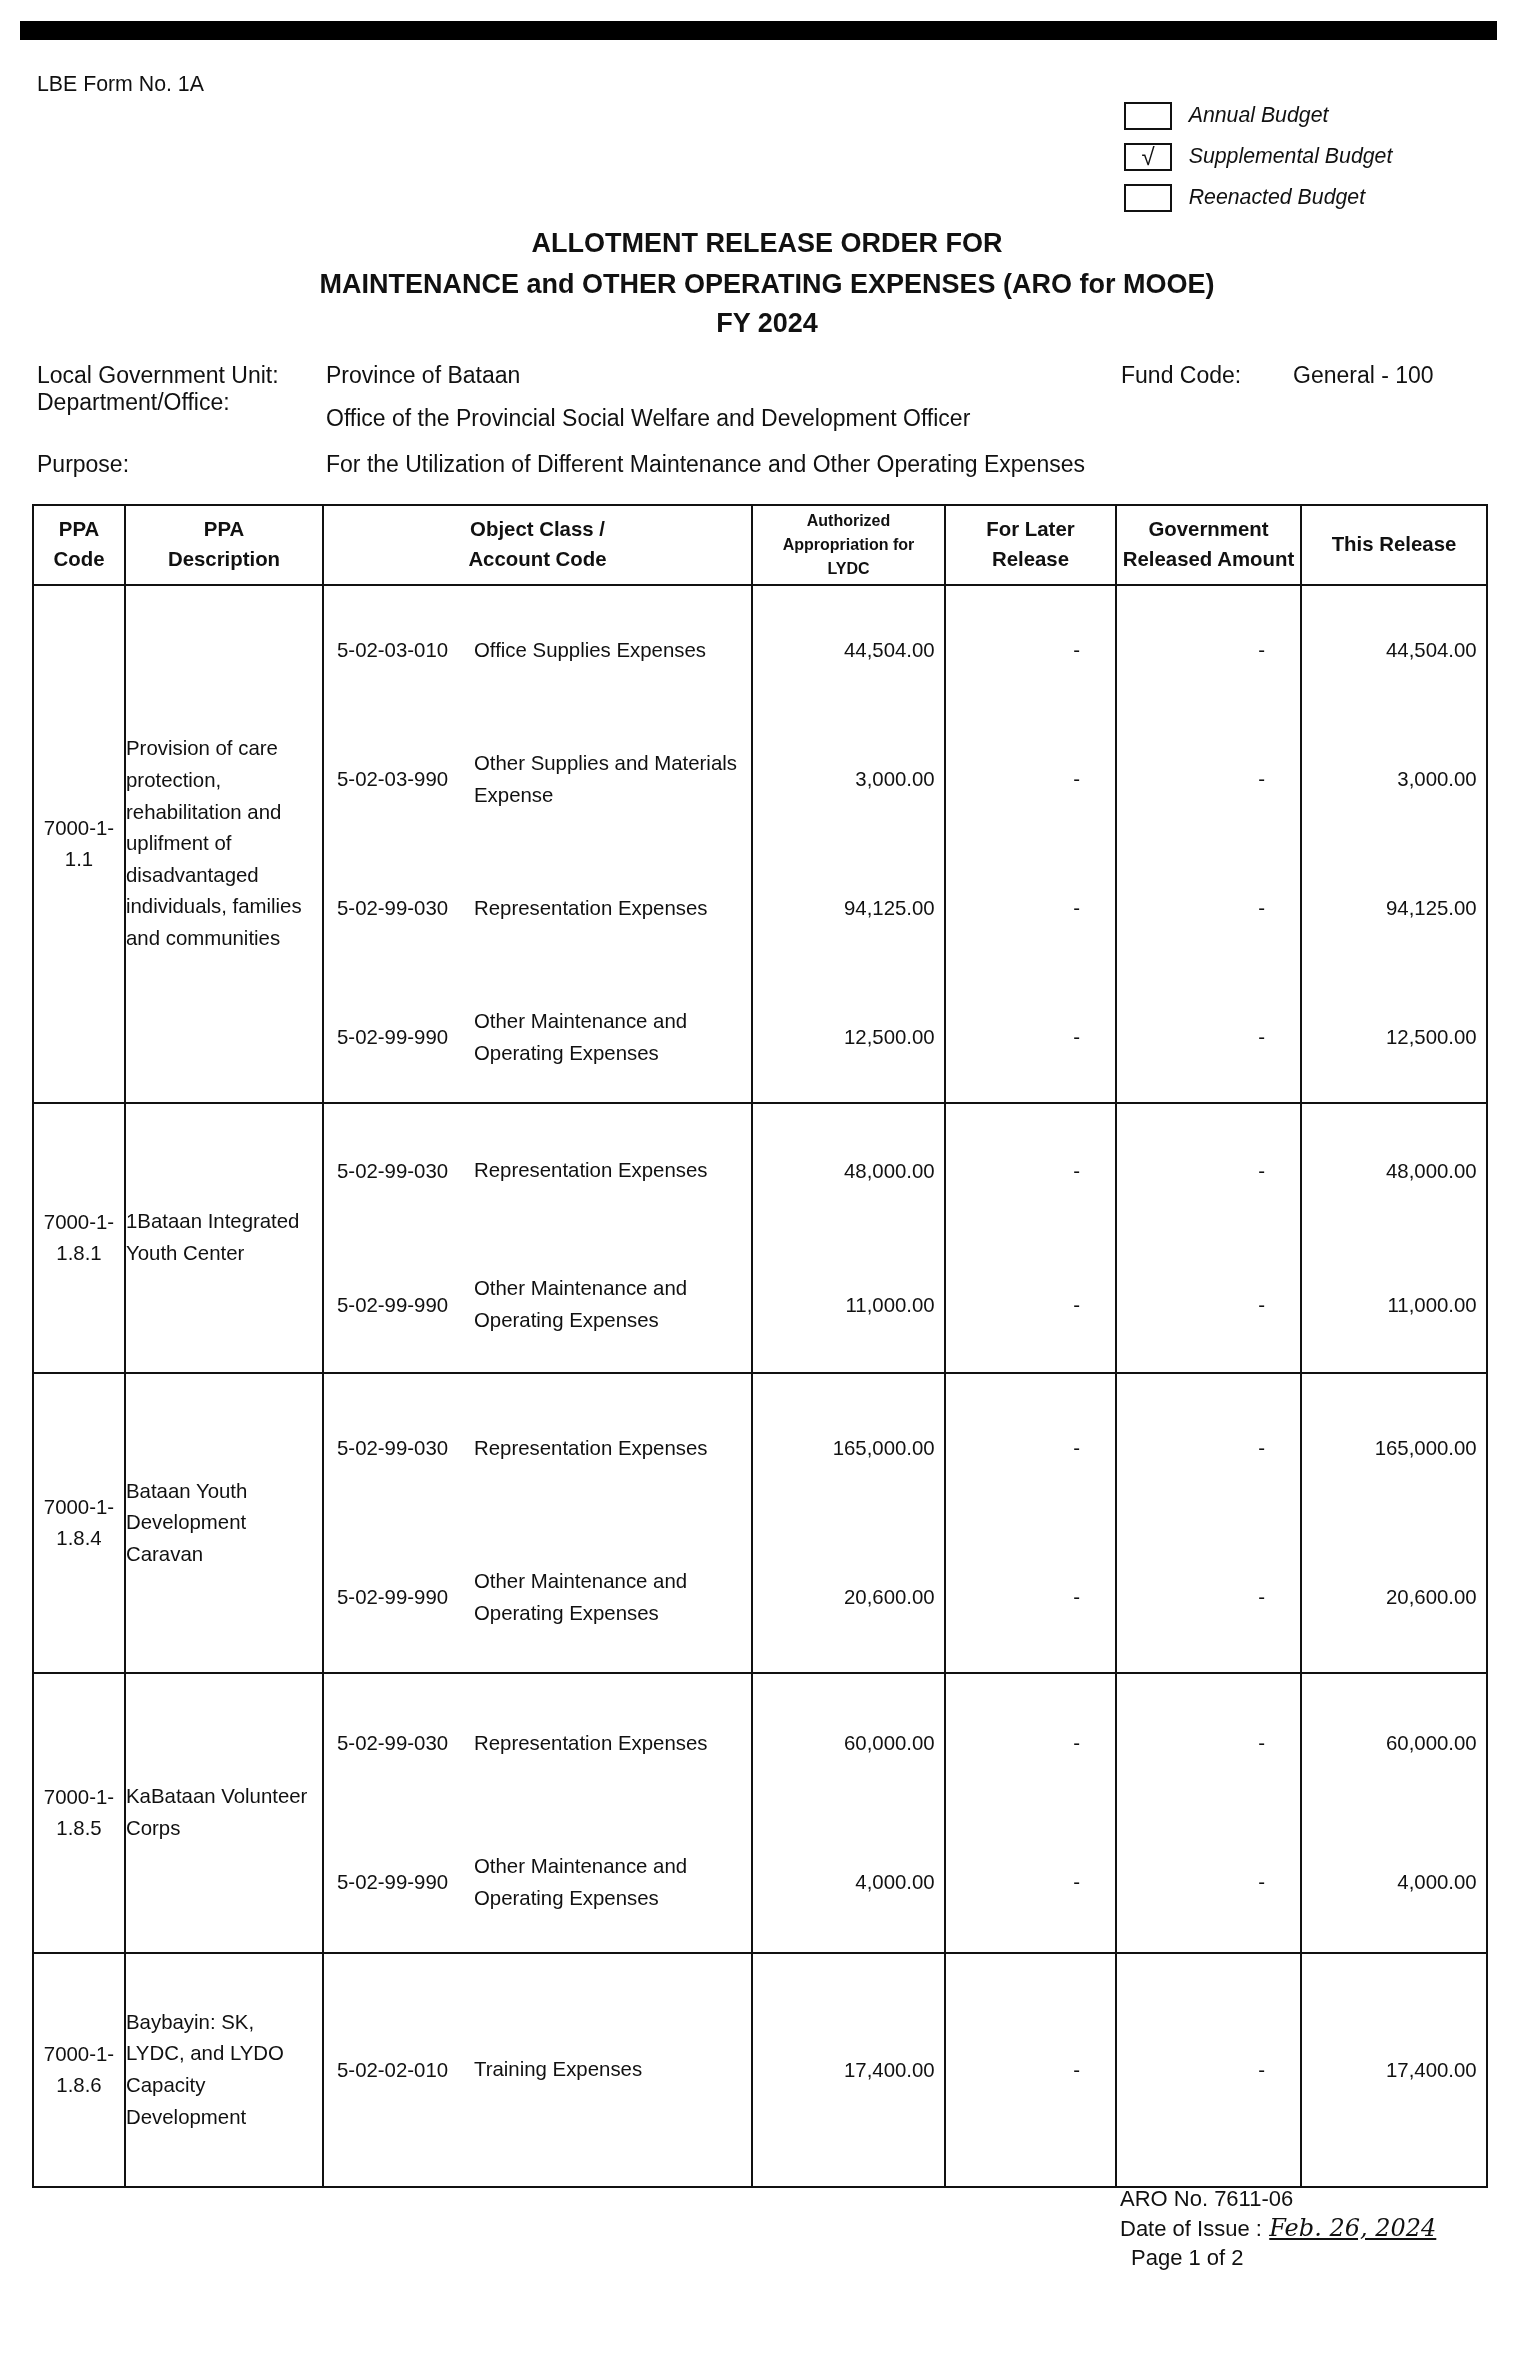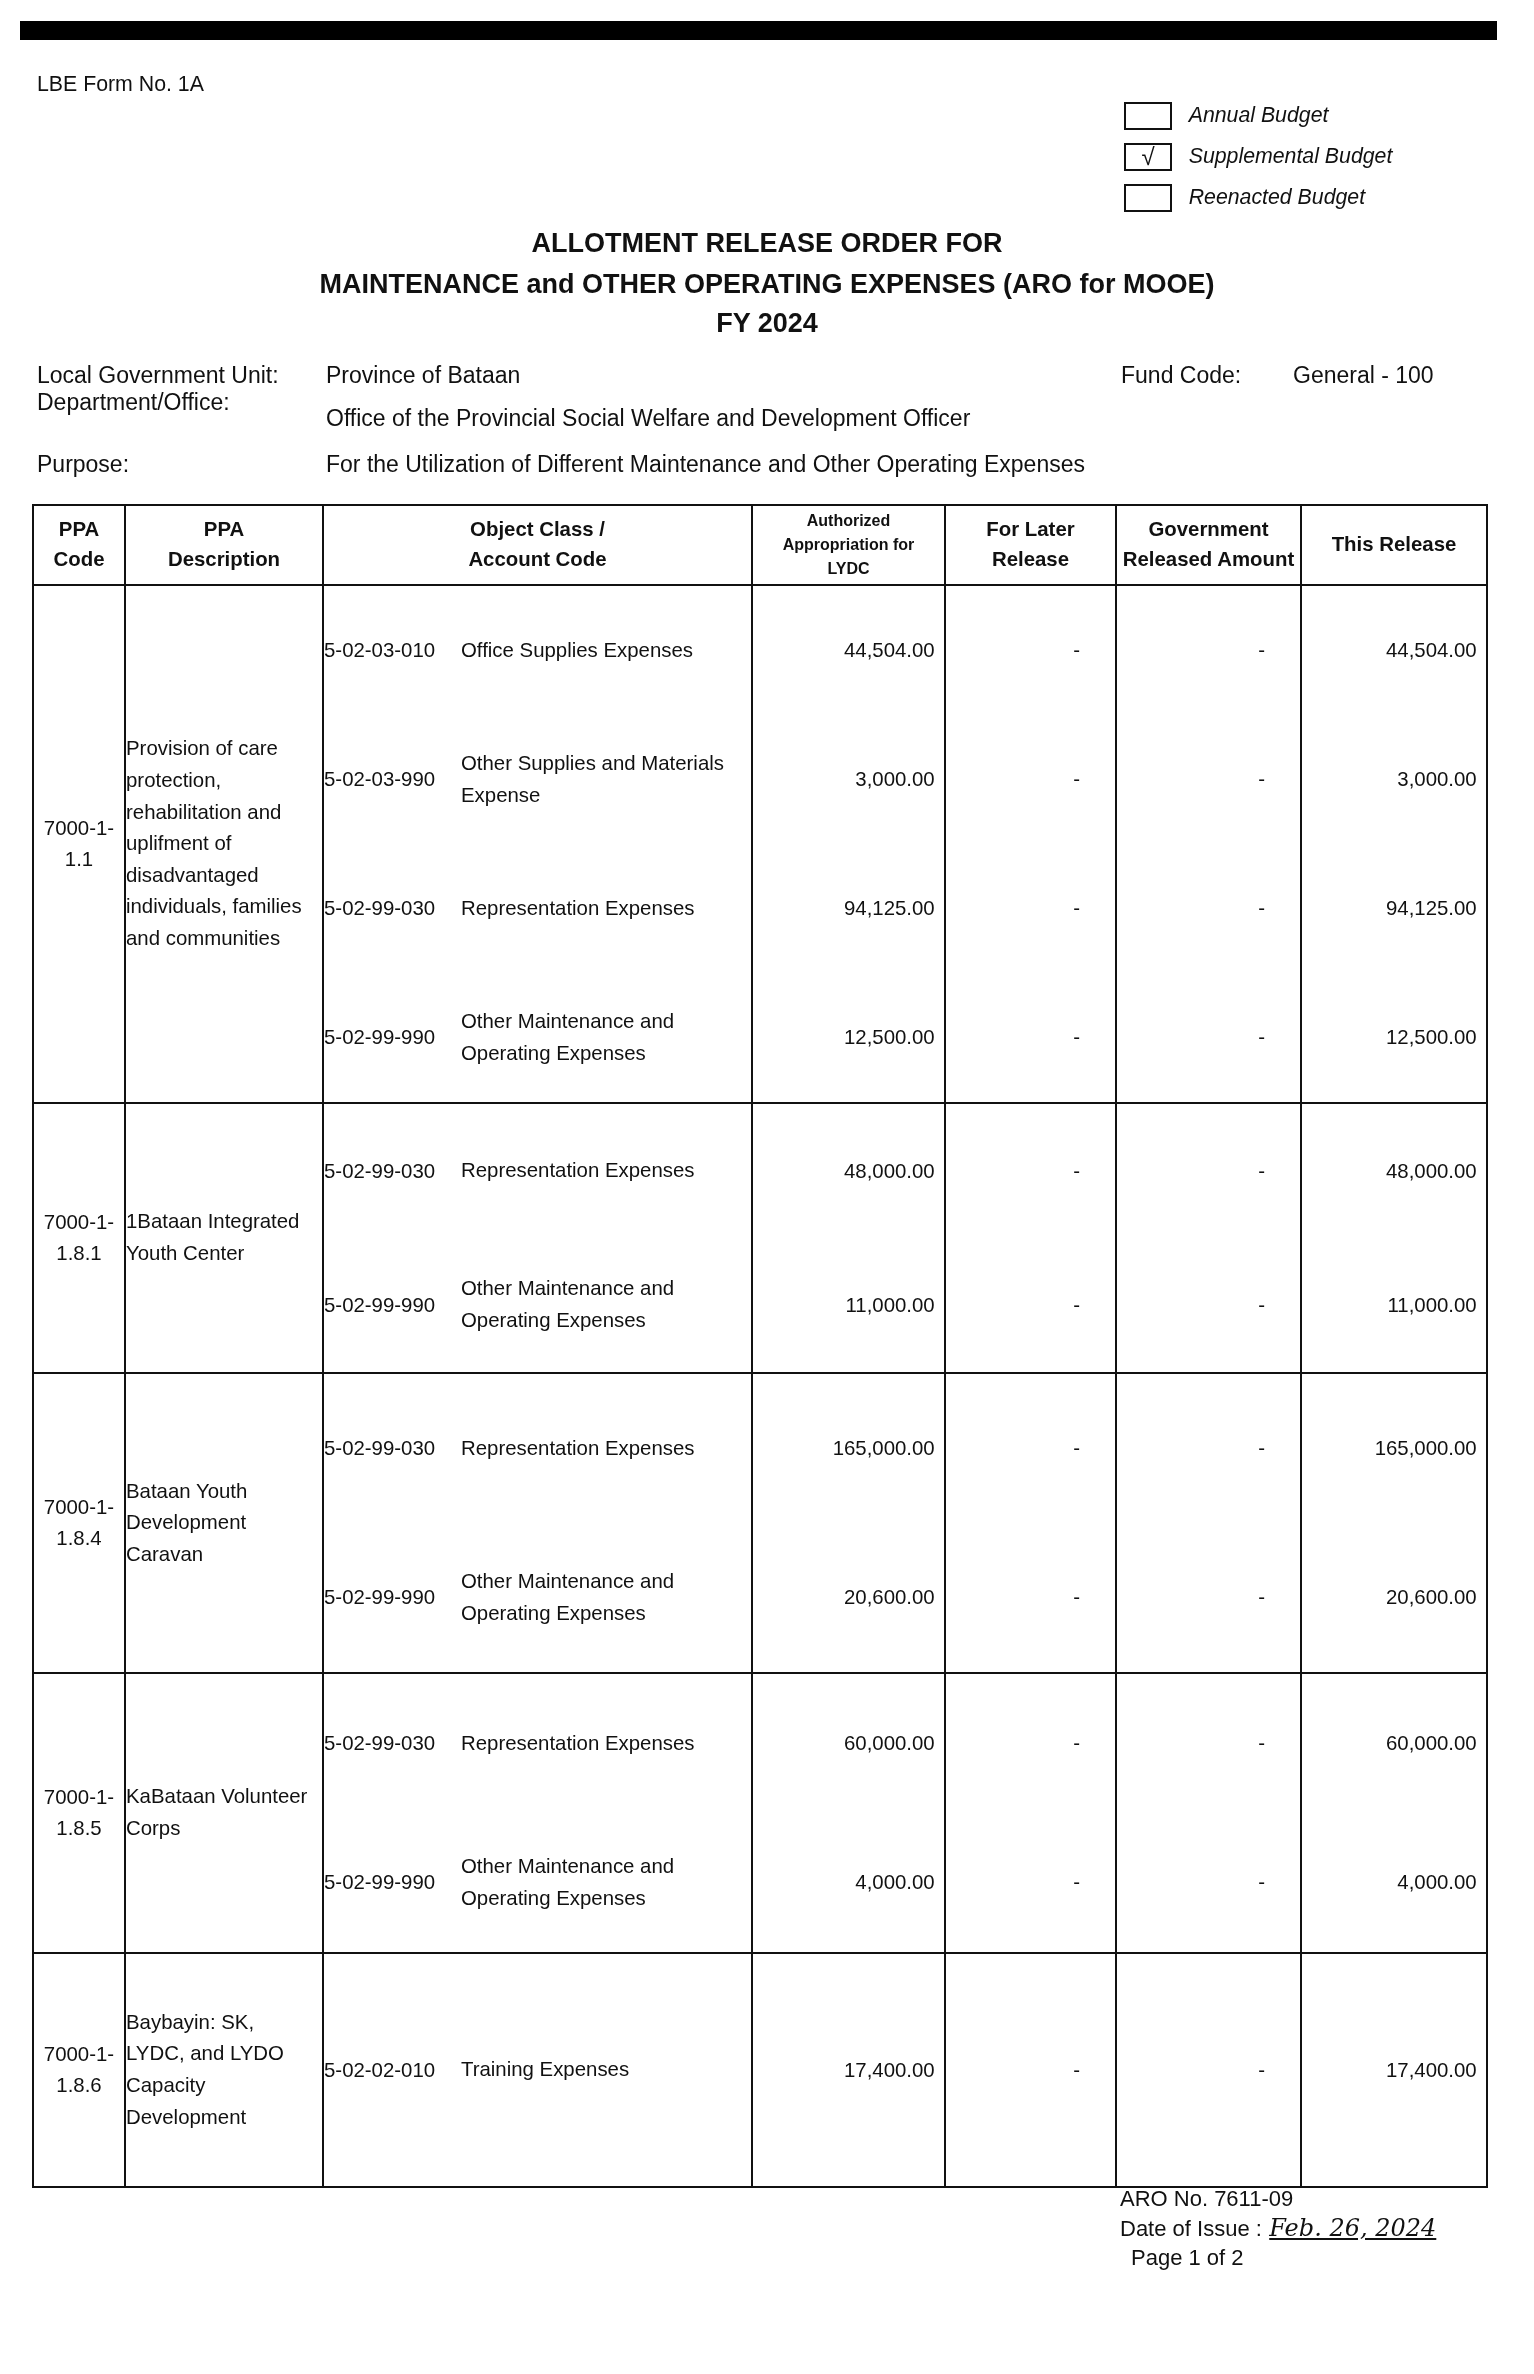--- a/index.html
+++ b/index.html
@@ -19,21 +19,21 @@
   table.aro { position: absolute; left: 32px; top: 504px; border-collapse: collapse; table-layout: fixed;
               width: 1453px; }
   table.aro th, table.aro td { border: 2.8px solid #111; padding: 0; vertical-align: middle; }
   table.aro th { font-weight: bold; font-size: 20.4px; text-align: center; line-height: 1.45; height: 78px; }
   table.aro th.small { font-size: 16px; line-height: 1.5; }
   td.code { text-align: center; font-size: 20.4px; line-height: 1.5; }
   td.desc { text-align: left; font-size: 20.4px; line-height: 1.55; padding: 0 3.7px; }
   td.accounts { padding: 0; }
   td.amounts { padding: 0; }
   .sub { display: flex; align-items: center; }
-  .acct-code { width: 137px; font-size: 20.4px; flex: none; }
+  .acct-code { width: 137px; padding-left: 13px; font-size: 20.4px; flex: none; }
   .acct-name { font-size: 20.4px; line-height: 1.55; }
   .num { text-align: right; padding-right: 9.3px; font-size: 20.4px; }
   .dash { text-align: right; font-size: 20.4px; }
   .dash.later { padding-right: 35px; }
   .dash.prev { padding-right: 35px; }
   .footer { left: 1120px; font-size: 22px; }
   .sig { font-family: "DejaVu Serif", serif; font-style: italic; font-size: 24px; text-decoration: underline; margin-left: 7.4px; }
 </style>
 </head>
 <body>
@@ -337,18 +337,18 @@
       <td class="amounts">
         <div class="sub dash prev" style="height:232px; justify-content:flex-end">-</div>
       </td>
       <td class="amounts">
         <div class="sub num" style="height:232px; justify-content:flex-end">17,400.00</div>
       </td>
     </tr>
   </tbody>
 </table>
 
-<div class="abs footer" style="top:2186px;">ARO No. 7611-09</div>
+<div class="abs footer" style="top:2186px;">ARO No. 7611-06</div>
 <div class="abs footer" style="top:2214px;">
   <span>Date of Issue :</span><span class="sig">Feb. 26, 2024</span>
 </div>
 <div class="abs footer" style="top:2245px;margin-left:11px;">Page 1 of 2</div>
 
 
 </body></html>

